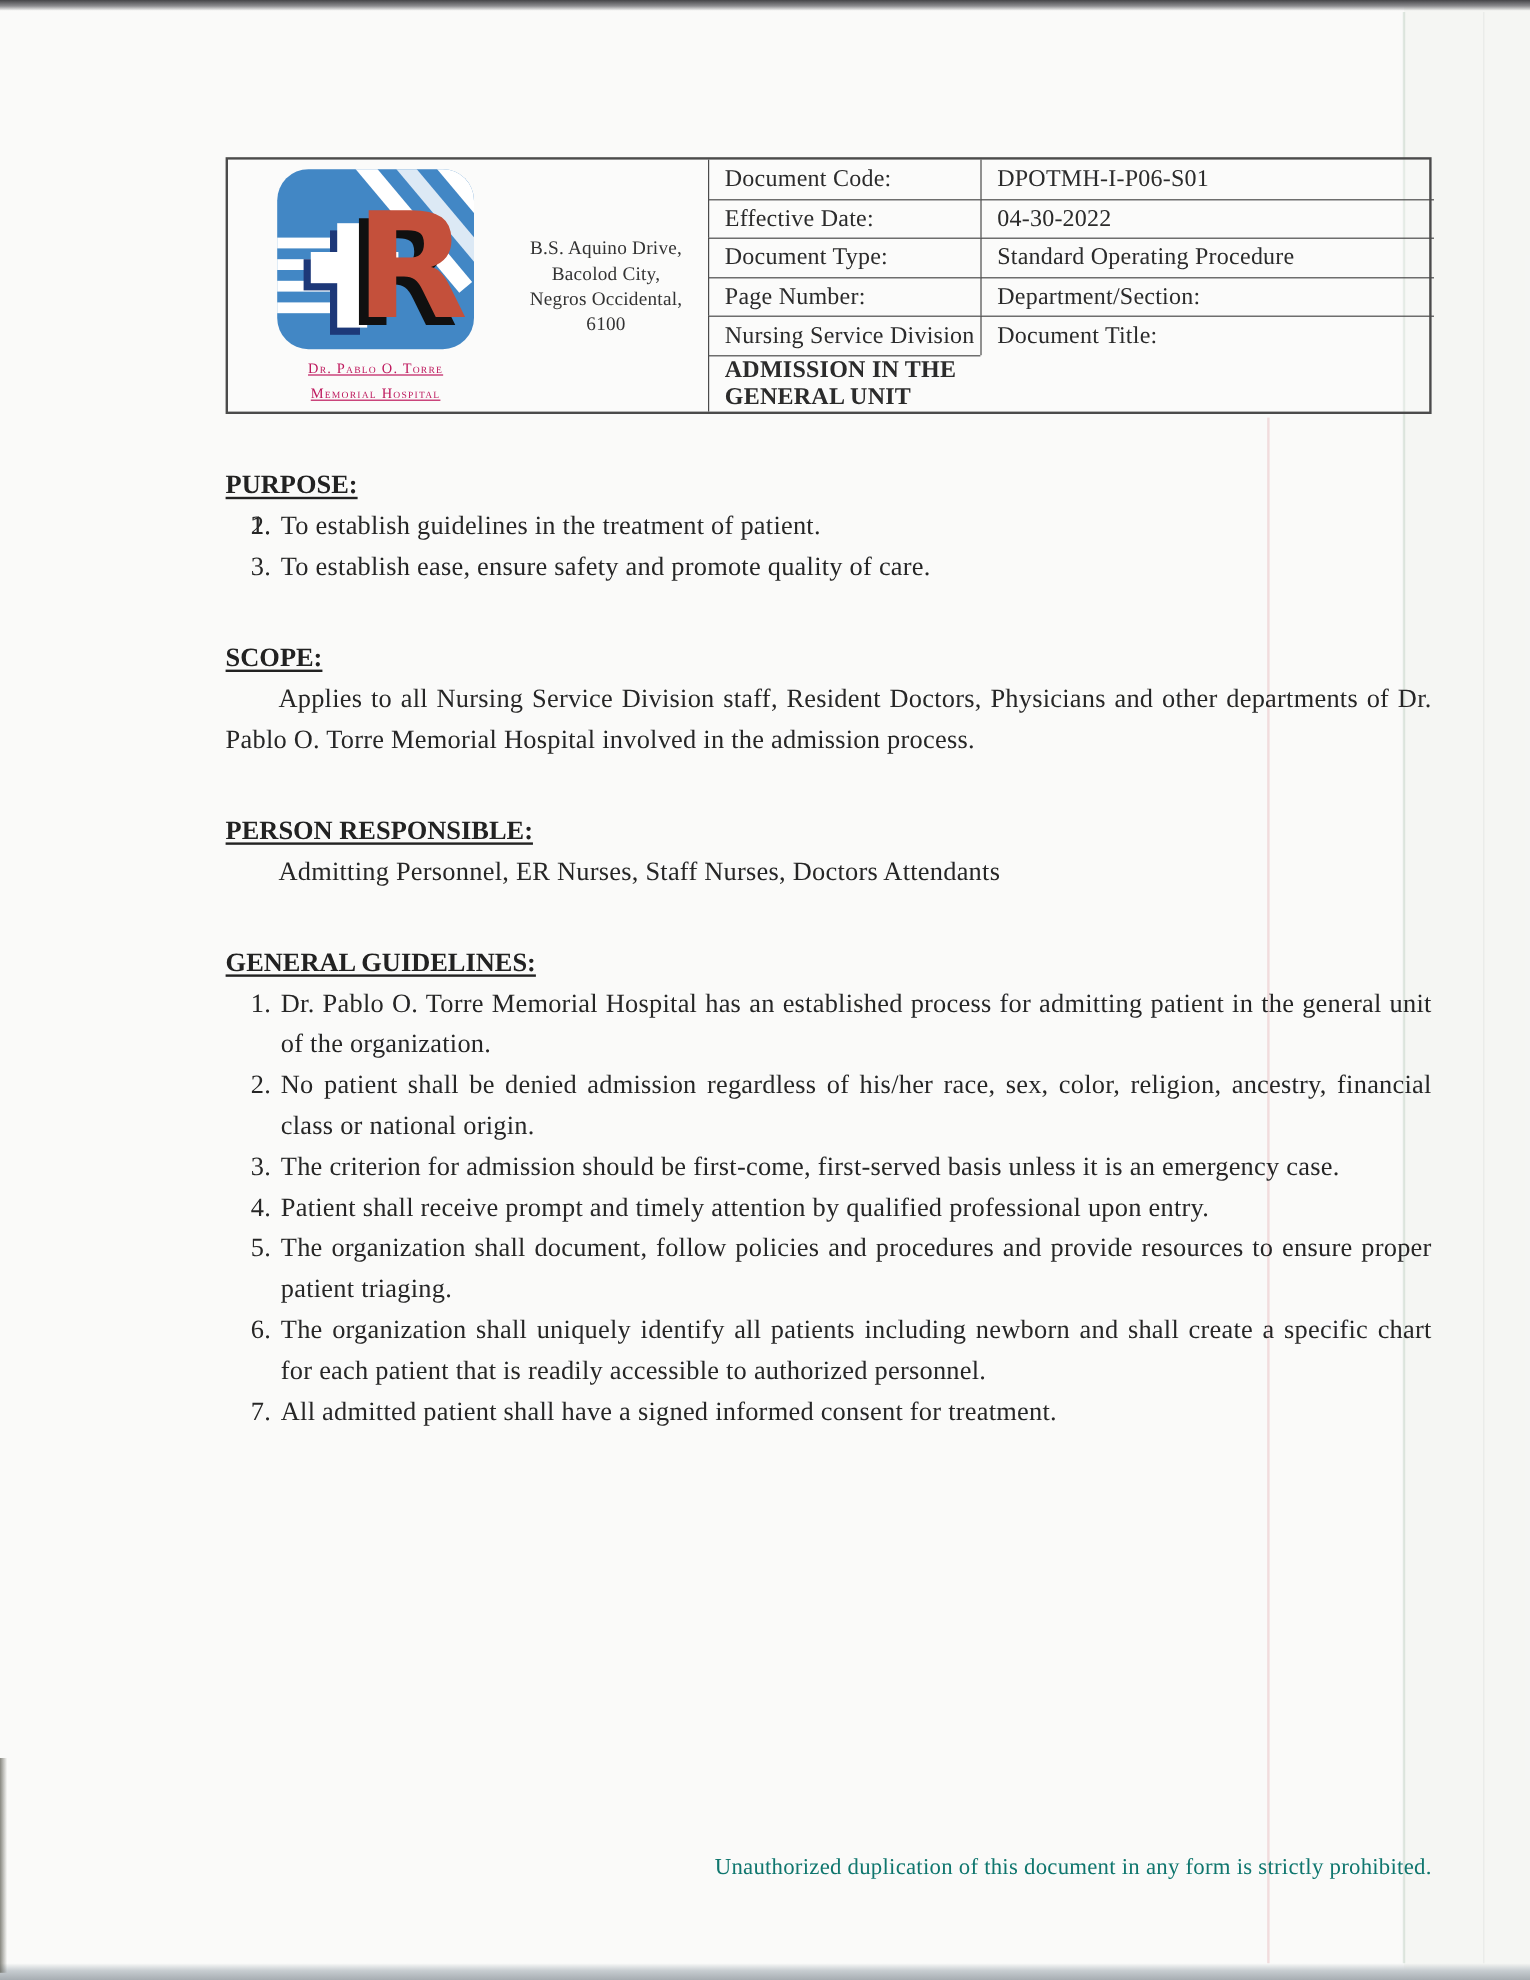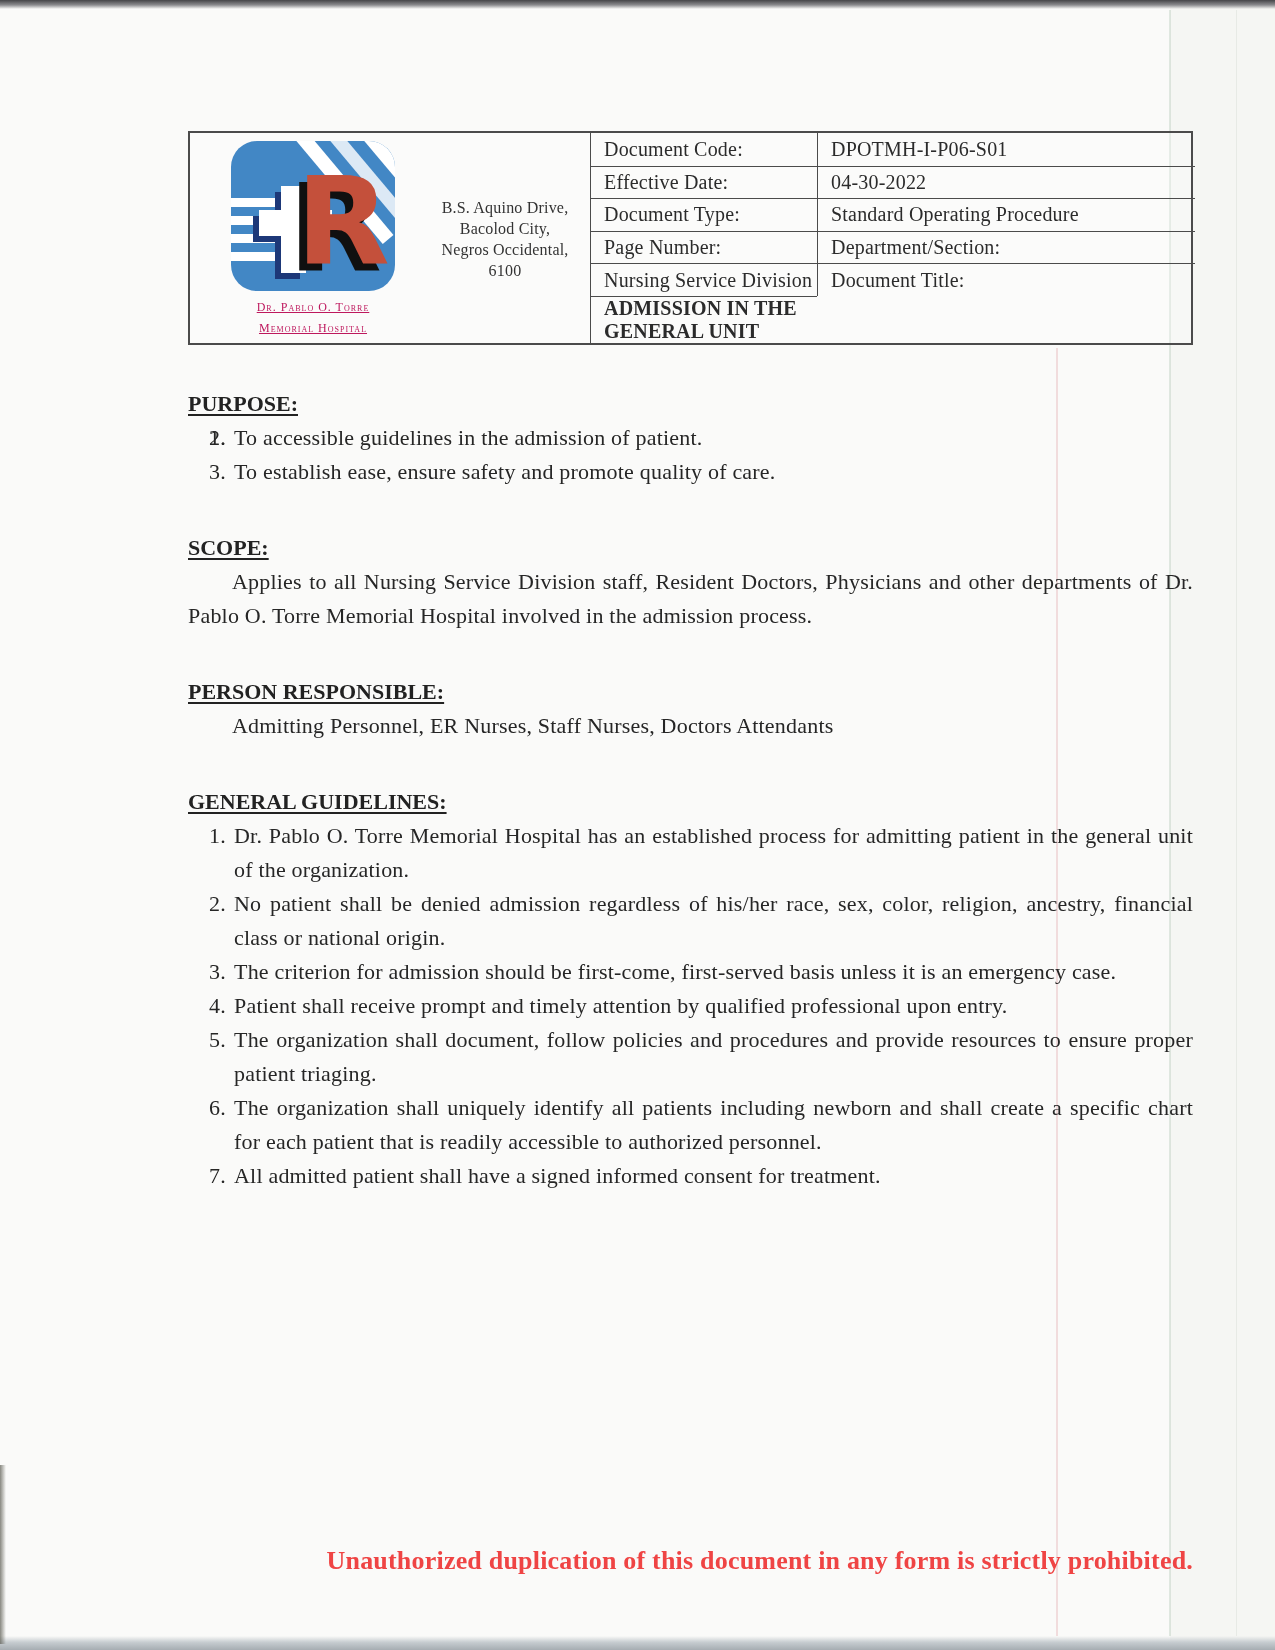--- a/index.html
+++ b/index.html
@@ -61,21 +61,21 @@
   ol.doc-list { list-style:none; }
   ol.doc-list li { position:relative; padding-left:46px; font-size:22px; line-height:34px;
                    text-align:justify; letter-spacing:.2px; }
   ol.doc-list li .li-num { position:absolute; left:21px; }
   .para { font-size:22px; line-height:34px; text-align:justify;
           text-indent:44px; letter-spacing:.2px; }
   .para.no-justify { text-align:left; }
 
   
   .footer-note { position:absolute; top:1546px; right:82px;
-                 font-size:26px; letter-spacing:.2px; color:#ef4444;font-weight:bold; }
+                 font-size:19px; letter-spacing:.2px; color:#0f766e; }
 </style>
 </head>
 <body>
 
 <div class="scan-right-tint"></div>
 <div class="scan-line-pink"></div>
 <div class="scan-line-green"></div>
 <div class="scan-line-faint"></div>
 <div class="scan-top"></div>
 <div class="scan-bottom"></div>
@@ -152,21 +152,21 @@
   <div class="section first">
     <div class="sec-heading">
       <span>PURPOSE:</span>
     </div>
     <ol class="doc-list">
       <li>
         <span class="li-num">1.</span>
       </li>
       <li>
         <span class="li-num">2.</span>
-        <span>To accessible guidelines in the admission of patient.</span>
+        <span>To establish guidelines in the treatment of patient.</span>
       </li>
       <li>
         <span class="li-num">3.</span>
         <span>To establish ease, ensure safety and promote quality of care.</span>
       </li>
     </ol>
   </div>
 
   <div class="section">
     <div class="sec-heading">

